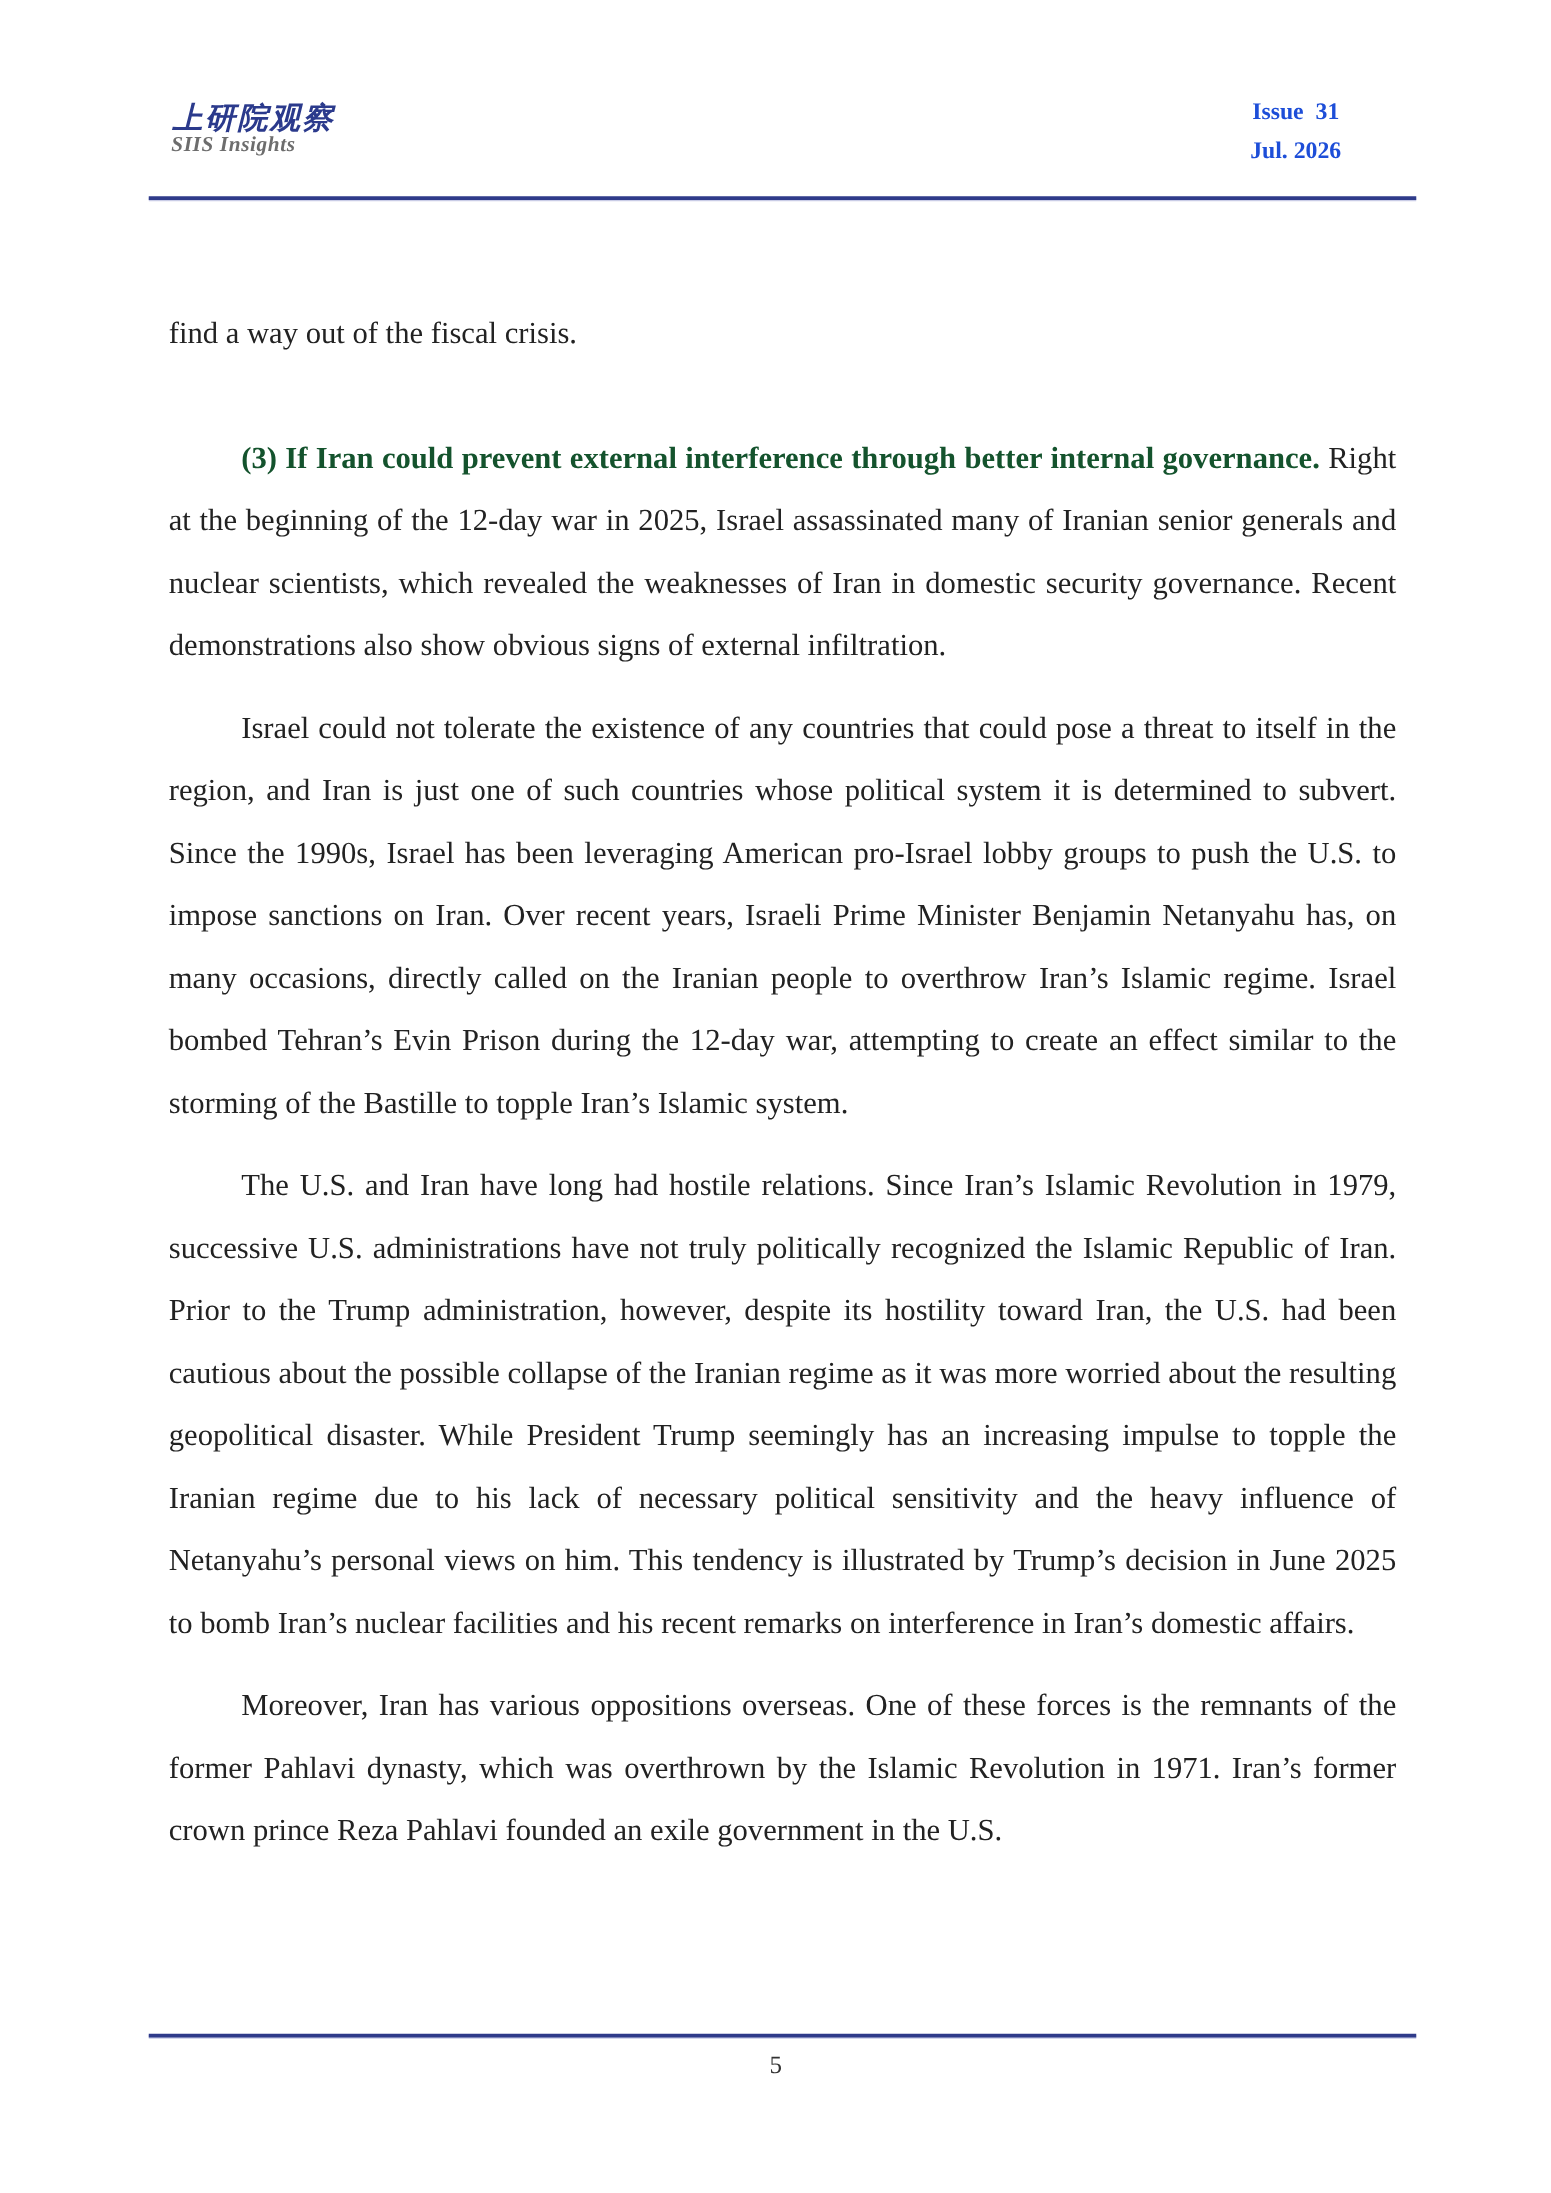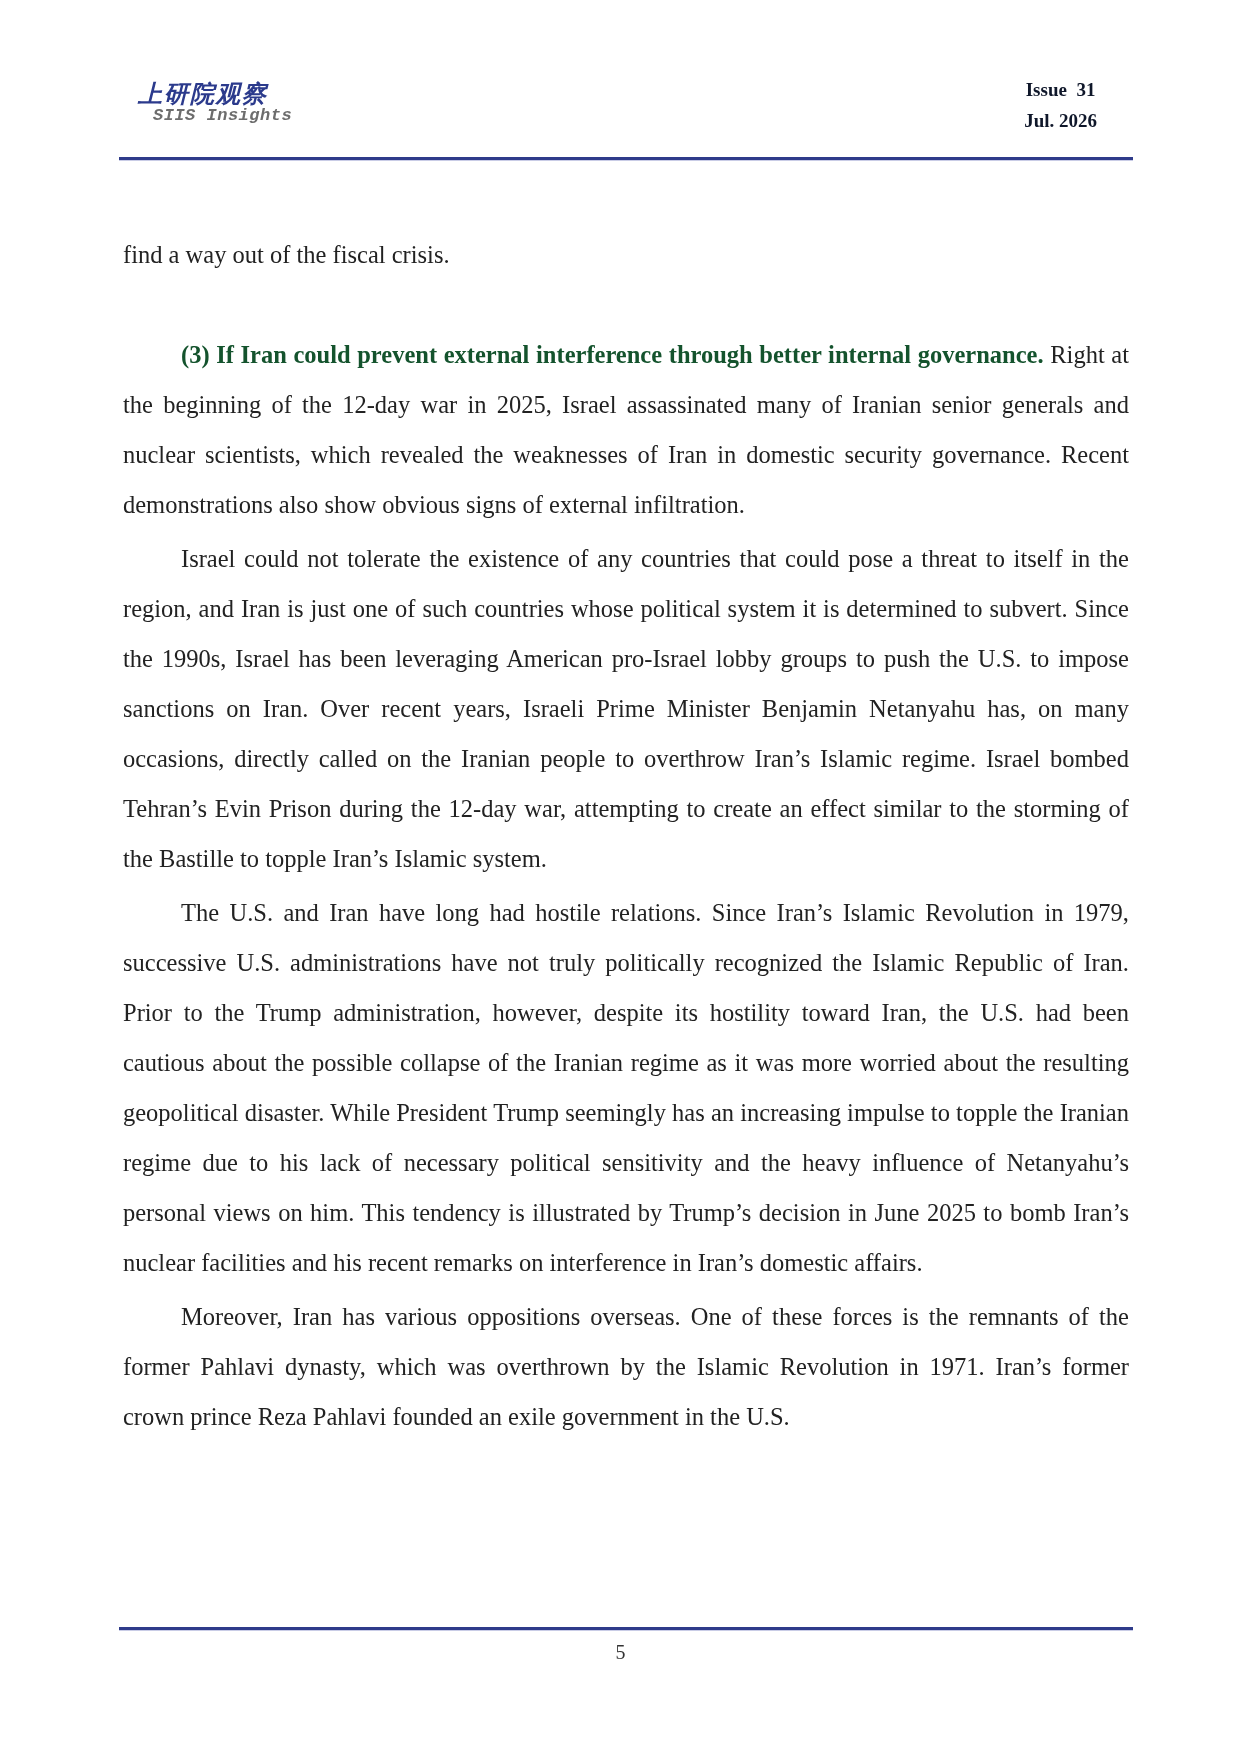--- a/index.html
+++ b/index.html
@@ -4,40 +4,40 @@
 <style>
   html, body { margin: 0; padding: 0; background: #ffffff; }
   body { width: 1241px; height: 1754px; position: relative; overflow: hidden; }
   .header-logo-cn {
     position: absolute; left: 138px; top: 78px;
     font-family: Liberation Serif, serif; font-size: 24px; font-weight: bold;
     color: #2b3a8c; letter-spacing: 2px; font-style: italic;
   }
   .header-logo-en {
     position: absolute; left: 137px; top: 106px;
-    font-family: Liberation Mono, monospace; font-size: 17px; font-weight: bold;
-    font-style: italic; color: #6d6d6d; letter-spacing: 0.5px; margin-left: 16px;
+    font-family: Liberation Serif, serif; font-size: 17px; font-weight: bold;
+    font-style: italic; color: #6d6d6d; letter-spacing: 0.5px;
   }
   .header-meta {
-    position: absolute; right: 144px; top: 74px; text-align: center;
+    position: absolute; right: 168px; top: 74px; text-align: center;
     font-family: "Liberation Serif", serif; font-weight: bold; font-size: 19px;
-    color: #0f172a; line-height: 31px;
+    color: #1d4ed8; line-height: 31px;
   }
   .rule {
     position: absolute; left: 119px; width: 1014px; height: 3px;
     background: #2f3b8a; box-shadow: 0 1px 0 #c9cce6;
   }
   .rule.top { top: 157px; }
   .rule.bottom { top: 1627px; }
   .body-text {
     position: absolute; left: 119px; width: 1014px; top: 226px;
     font-family: "Liberation Serif", serif; font-size: 24.5px;
     line-height: 50px; color: #222222; text-align: justify;
   }
-  .body-text p { margin: 4px; }
+  .body-text p { margin: 16px; }
   .body-text p.indent { text-indent: 58px; }
   .body-text p.lead { margin-bottom: 50px; }
   .heading-run { color: #14532d; font-weight: bold; }
   .page-number {
     position: absolute; left: 0; width: 1241px; top: 1641px; text-align: center;
     font-family: "Liberation Serif", serif; font-size: 20px; color: #333;
   }
 </style>
 </head>
 <body>

